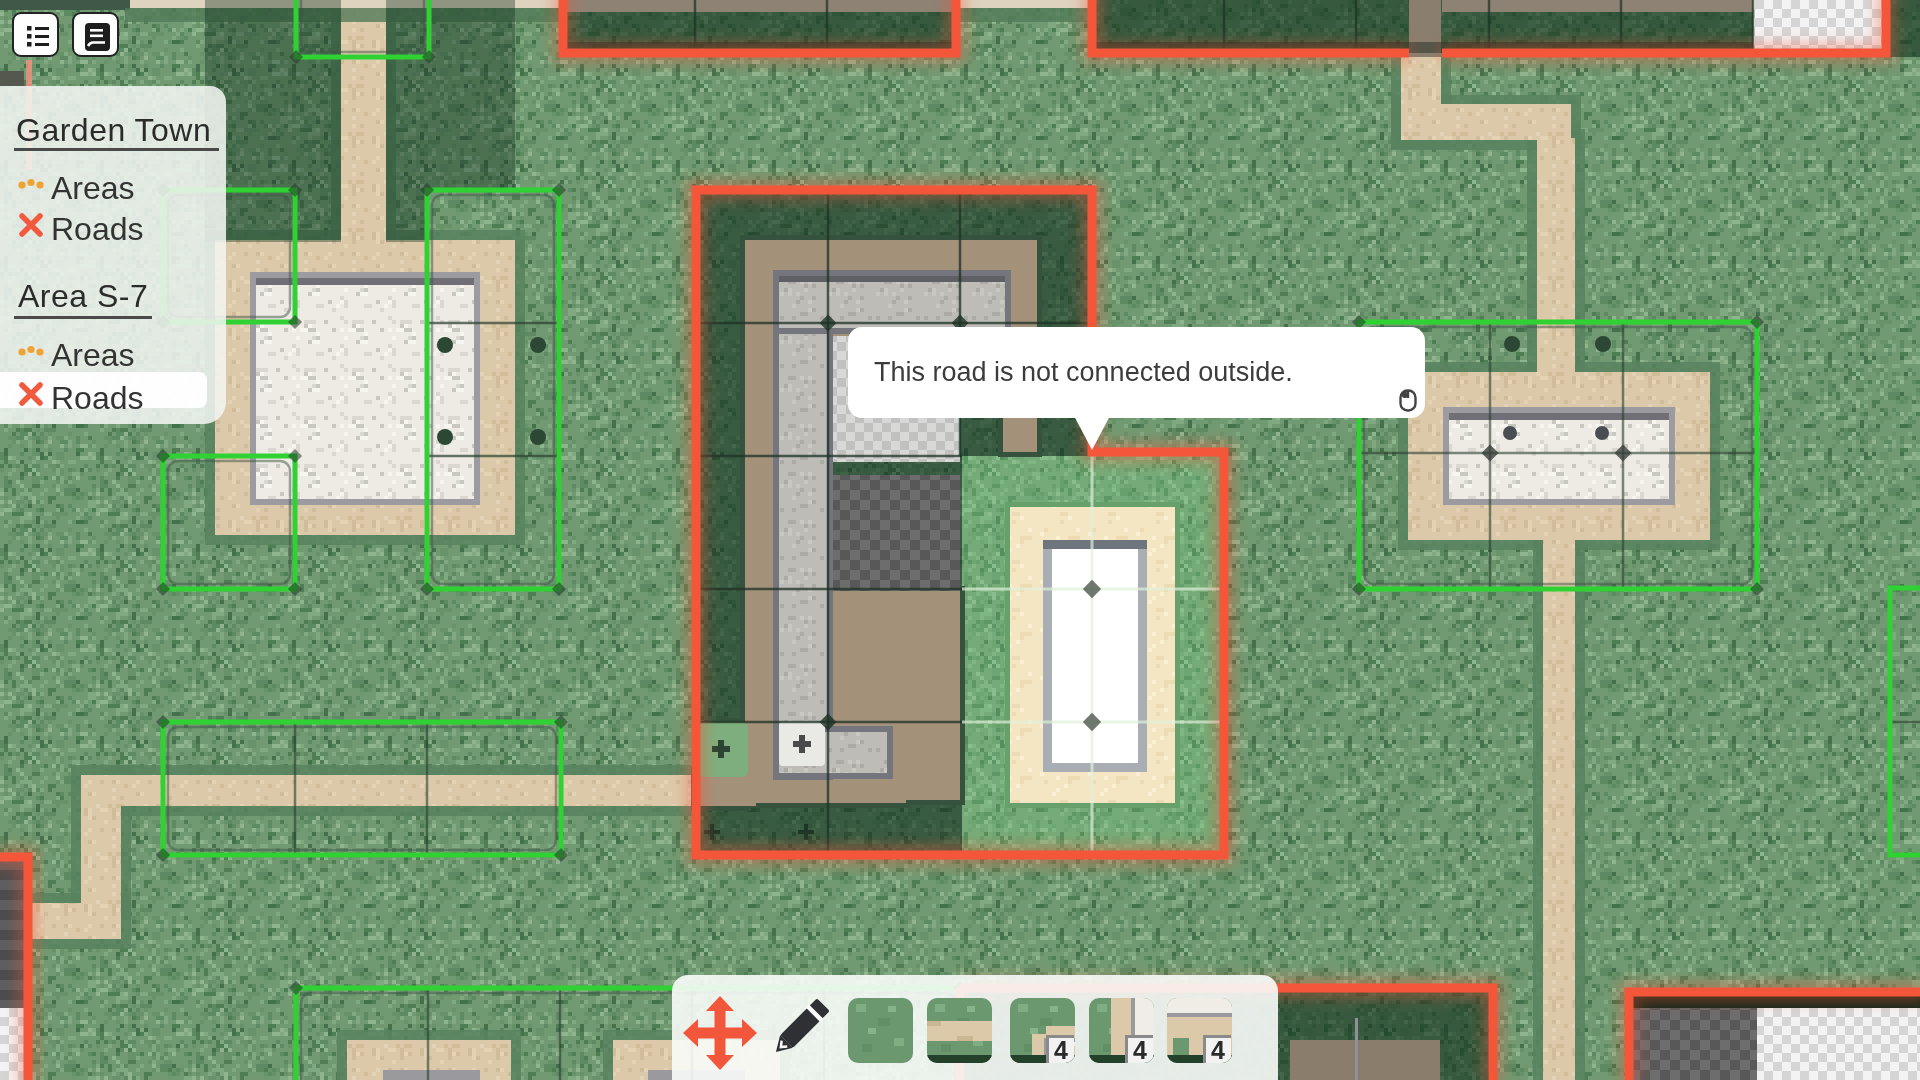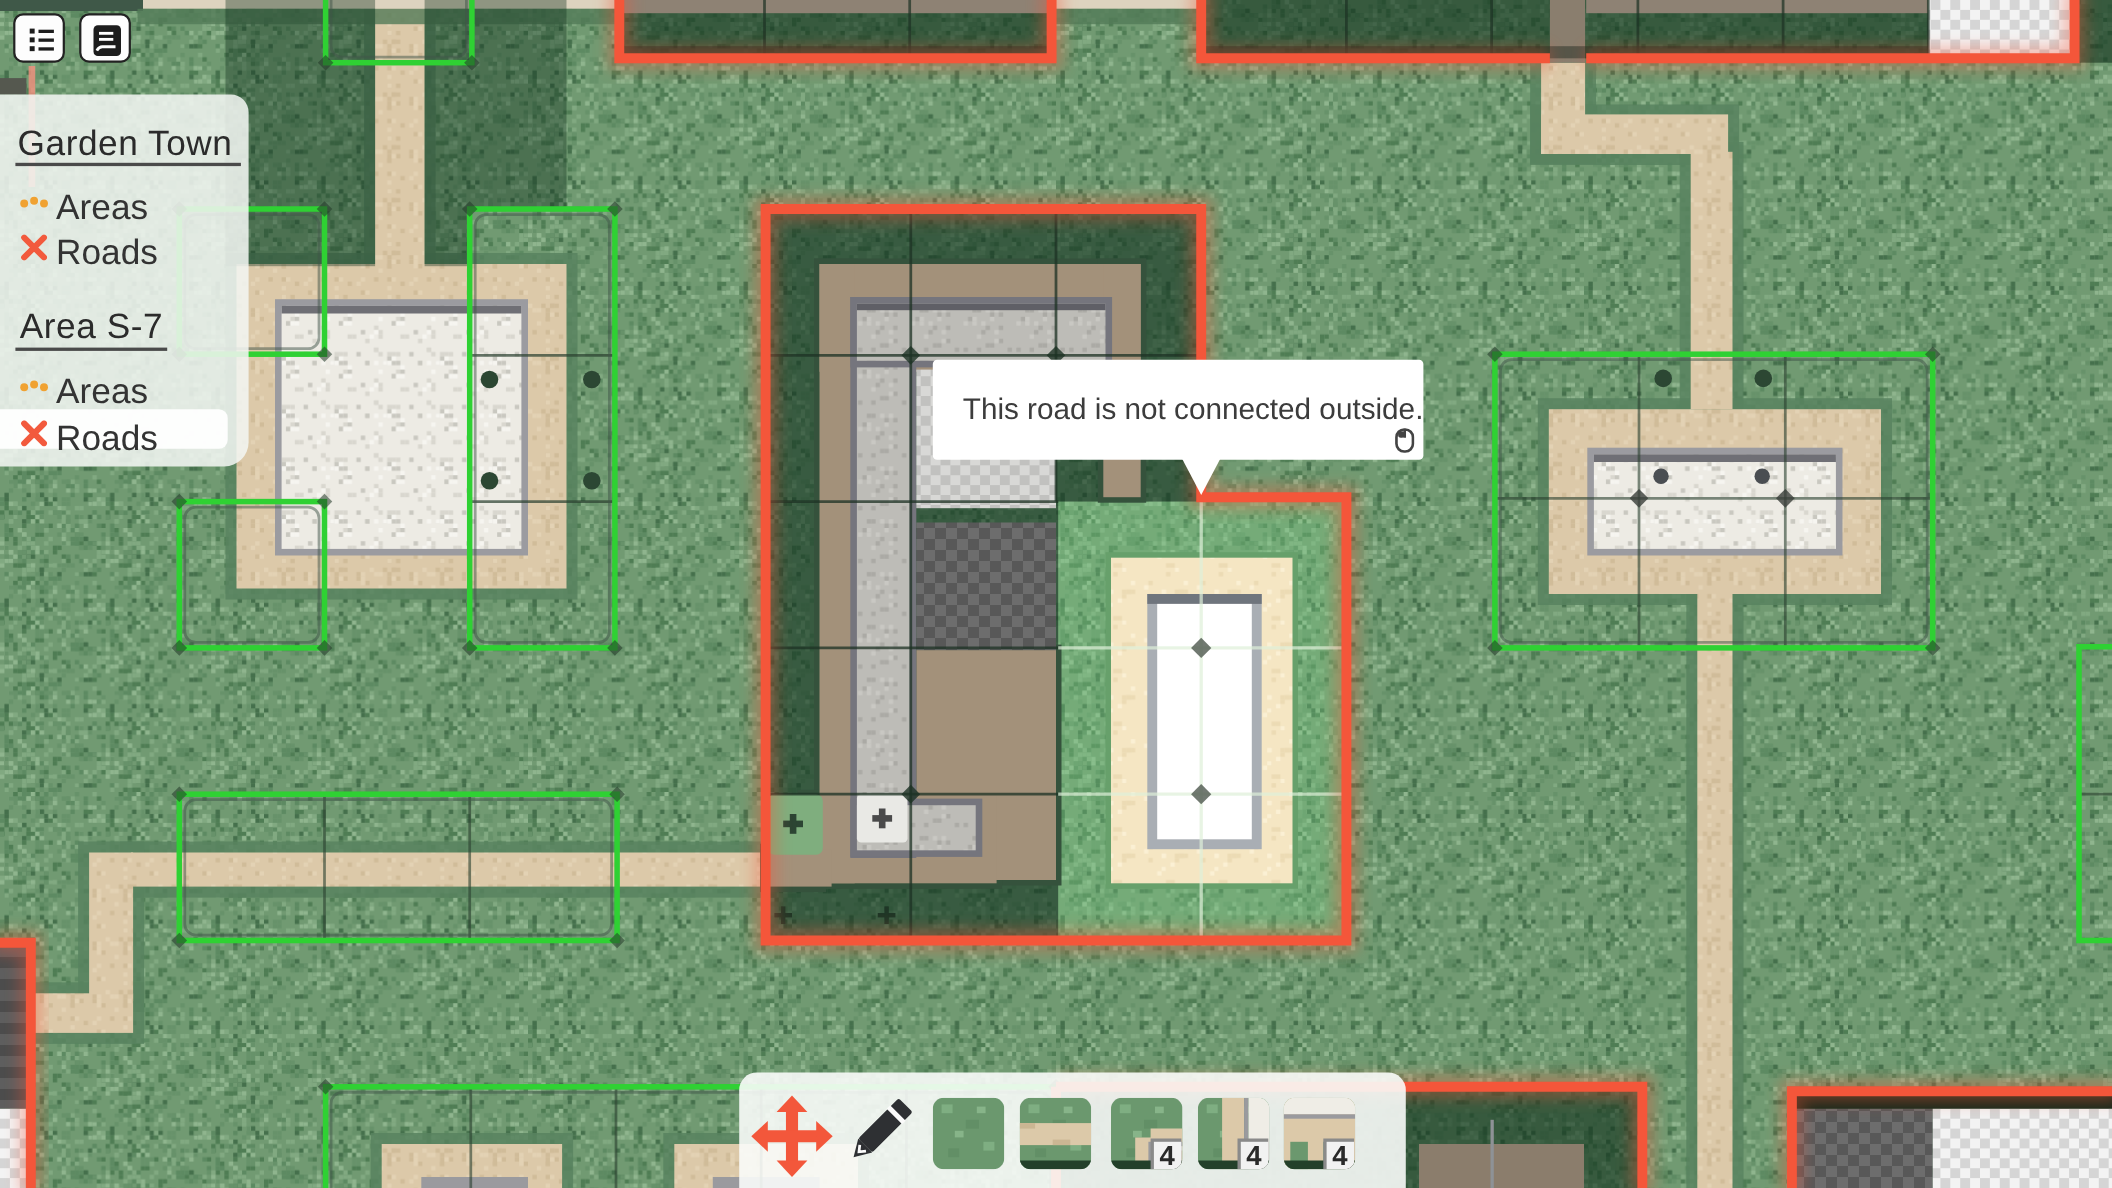--- a/index.html
+++ b/index.html
@@ -3,22 +3,22 @@
 * { margin:0; padding:0; box-sizing:border-box; }
 html,body { width:1920px; height:1080px; overflow:hidden; background:#7aa17c; font-family:"Liberation Sans", sans-serif; }
 #stage { position:relative; width:1920px; height:1080px; }
 .btn { position:absolute; width:47px; height:45px; background:#fdfdfd; border:2.5px solid #222; border-radius:9px; }
 #panel { position:absolute; left:0; top:86px; width:226px; height:338px; background:rgba(242,246,242,0.87);
   border-radius:0 16px 22px 0; }
 #panelwhite1 { position:absolute; left:0; top:286px; width:207px; height:36px; background:rgba(255,255,255,0.92); border-radius:0 8px 8px 0; }
 .ptitle { position:absolute; font-size:32px; color:#2b2b2b; letter-spacing:0.5px; white-space:nowrap; }
 .prule { position:absolute; height:3px; background:#4a4a4a; }
 .pitem { position:absolute; font-size:32px; color:#333; white-space:nowrap; }
-#tooltip { position:absolute; left:848px; top:327px; width:446px; height:91px; background:#fff; border-radius:4px;
-  font-size:27px; color:#3c3c3c; text-align:right; padding-left:26px; line-height:91px; white-space:nowrap; }
+#tooltip { position:absolute; left:848px; top:327px; width:577px; height:91px; background:#fff; border-radius:14px;
+  font-size:27px; color:#3c3c3c; text-align:left; padding-left:26px; line-height:91px; white-space:nowrap; }
 #ttmouse { position:absolute; right:8px; bottom:6px; }
 #tttail { position:absolute; left:1070px; top:412px; }
 #toolbar { position:absolute; left:672px; top:975px; width:606px; height:105px; background:rgba(250,252,250,0.9);
   border-radius:16px 16px 0 0; }
 #toolbar svg.sw { position:absolute; top:23px; }
 #toolbar > svg { }
 </style></head>
 <body>
 <div id="stage">
 <svg width="1920" height="1080" viewBox="0 0 1920 1080" style="position:absolute;top:0;left:0">

